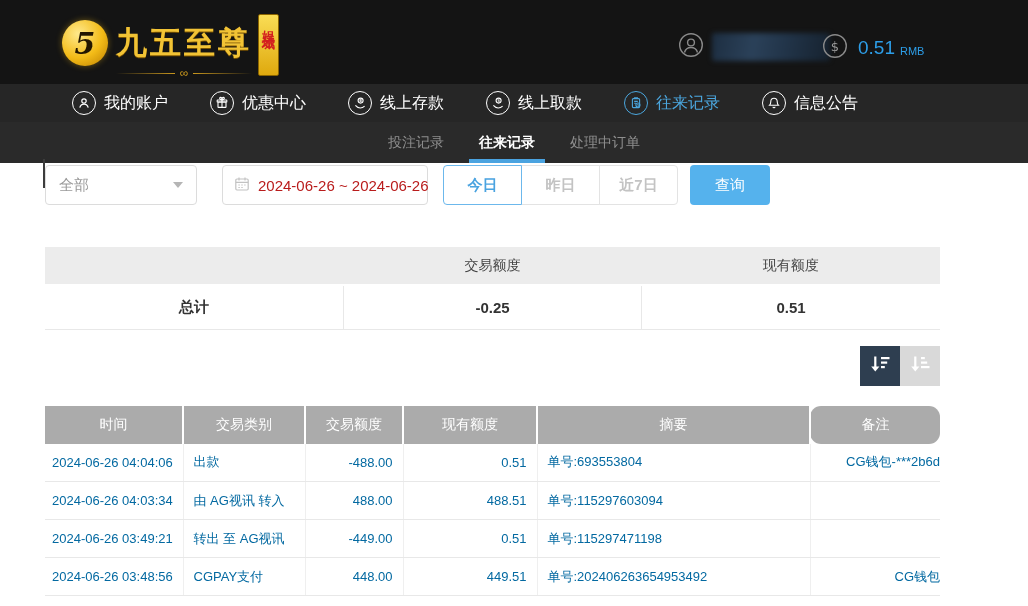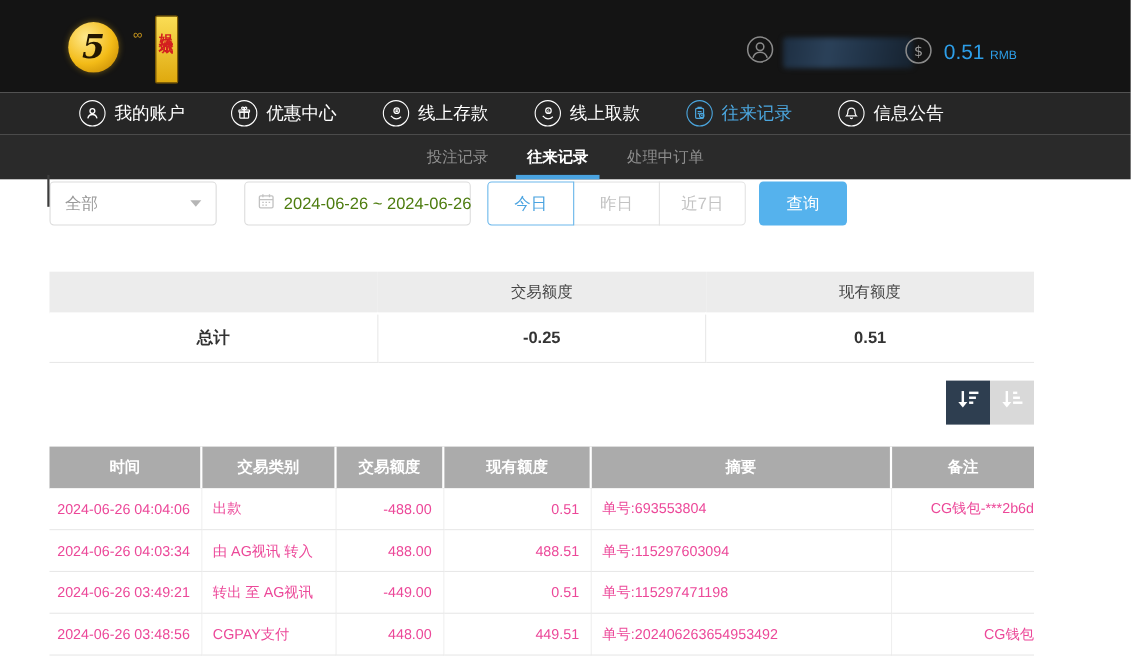--- a/index.html
+++ b/index.html
@@ -57,22 +57,22 @@
 
   .filter-row { position:relative; margin-top:2px; height:40px; display:flex; align-items:center; }
   .text-cursor { position:absolute; left:-2px; top:-6px; width:2px; height:29px; background:#3c3c3c; }
   .type-select { width:152px; height:40px; border:1px solid #dcdcdc; border-radius:4px;
     background:#fff; display:flex; align-items:center; justify-content:space-between;
     padding:0 13px; color:#999; font-size:15px; cursor:pointer; }
   .chev-down { width:0; height:0; border-left:5px solid transparent;
     border-right:5px solid transparent; border-top:6px solid #b5b5b5; }
   .date-input { margin-left:25px; width:206px; height:40px; border:1px solid #dcdcdc;
     border-radius:4px; display:flex; align-items:center; gap:8px; padding:0 11px;
-    color:#4d7c0f; font-size:15px; cursor:pointer; white-space:nowrap; }
-  .range-group { margin-left:15px; display:flex; }
+    color:#b91c1c; font-size:15px; cursor:pointer; white-space:nowrap; }
+  .range-group { margin-left:15px; display:flex;font-weight:bold; }
   .range-btn { width:79px; height:40px; display:flex; align-items:center; justify-content:center;
     font-size:15px; border:1px solid #e3e3e3; margin-left:-1px; color:#c3c3c3;
     background:#fff; cursor:pointer; }
   .range-btn:first-child { border-radius:4px 0 0 4px; margin-left:0; }
   .range-btn:last-child { border-radius:0 4px 4px 0; }
   .range-btn.active { border:1px solid #6cb8ec; color:#4aa3e0; z-index:1; }
   .search-btn { margin-left:12px; width:80px; height:40px; background:#55b2ed; color:#fff;
     border:none; border-radius:4px; font-size:15px; cursor:pointer; }
 
   
@@ -89,39 +89,40 @@
   .sort-row { margin-top:16px; display:flex; justify-content:flex-end; }
   .sort-btn { width:40px; height:40px; display:flex; align-items:center; justify-content:center;
     cursor:pointer; }
   .sort-btn.active { background:#2e3e50; }
   .sort-btn.inactive { background:#d9d9d9; }
 
   
   .data-table { margin-top:20px; }
   .data-table table { width:100%; border-collapse:collapse; table-layout:fixed; }
   .data-table thead th { height:38px; background:#ababab; color:#fff; font-size:14px;
-    font-weight:bold; text-align:center; border-right:2px solid #fff; }
-  .data-table thead th:last-child { border-right:none; }
-  .data-table tbody td { height:38px; font-size:13px; color:#ec4899;
+    font-weight:normal; text-align:center; border-right:2px solid #fff; }
+  .data-table thead th:last-child { border-right:none;border-radius:11px; }
+  .data-table tbody td { height:38px; font-size:13px; color:#0369a1;
     border-bottom:1px solid #e8e8e8; background:#fff; overflow:hidden; white-space:nowrap;margin-left:24px; }
   .data-table tbody td:not(:last-child) { border-right:1px solid #efefef; }
   td.c-time  { padding-left:7px; }
   td.c-type  { padding-left:10px; }
   td.c-amt   { padding-right:10px; text-align:right; }
   td.c-bal   { padding-right:10px; text-align:right; }
   td.c-sum   { padding-left:10px; }
   td.c-note  { padding-left:10px;text-align:right; }
 </style>
 </head>
 <body>
 
 <div class="site-header">
   <div class="logo">
     <div class="coin">5</div>
     <div class="brand-block">
+      <div class="brand-text">九五至尊</div>
       <div class="flourish">
         <span class="fl-line l"></span>
         <span class="fl-glyph">∞</span>
         <span class="fl-line r"></span>
       </div>
     </div>
     <div class="badge">娱乐城</div>
   </div>
 
   <div class="user-chip">

